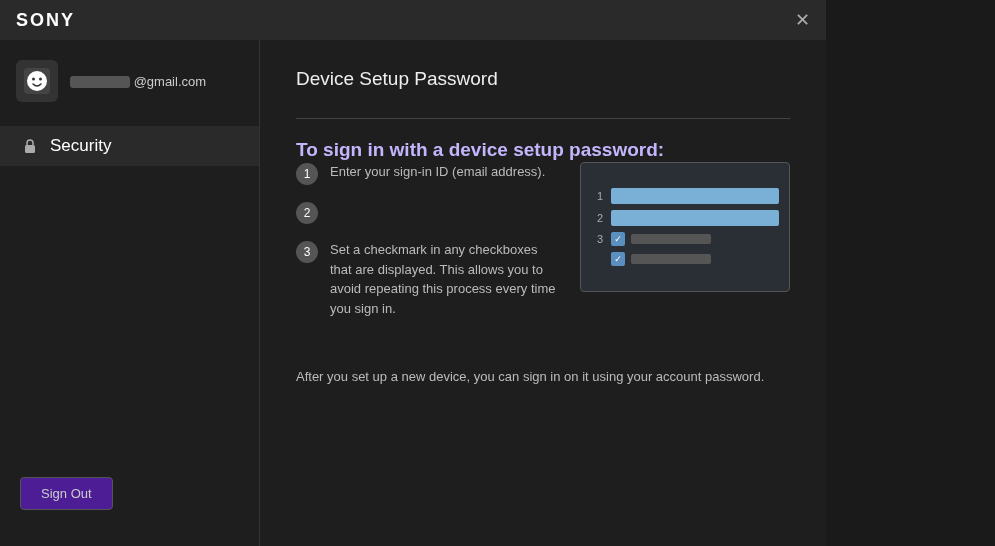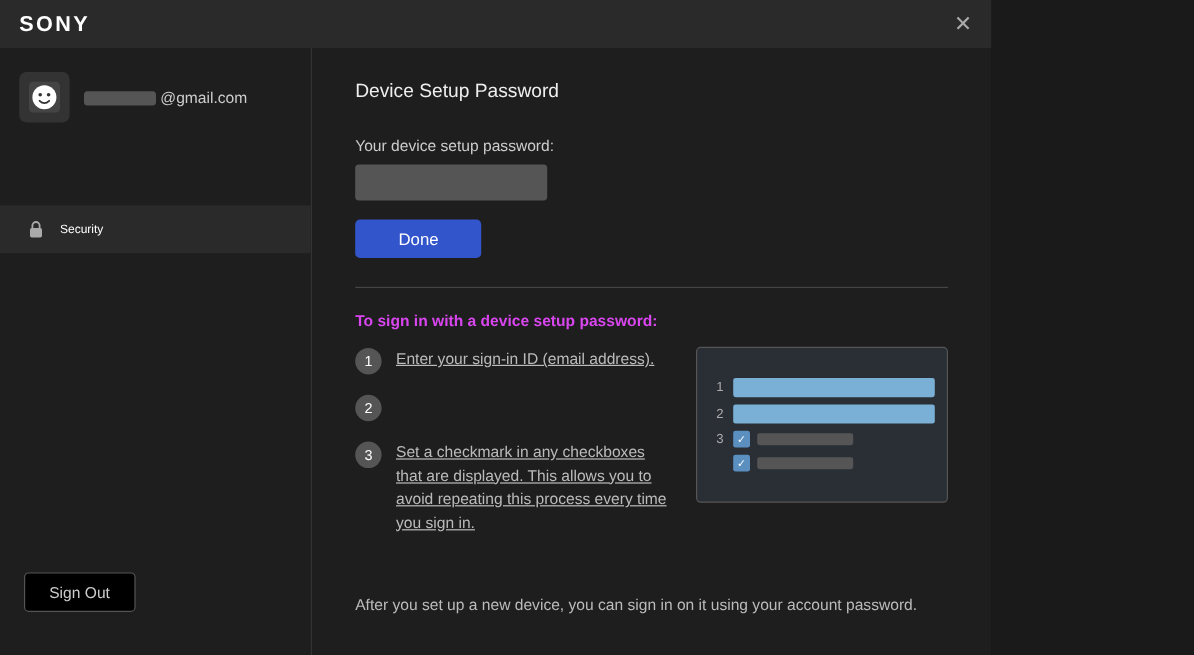--- a/index.html
+++ b/index.html
@@ -49,21 +49,20 @@
     }
     
     .sidebar {
       width: 260px;
       background: #1e1e1e;
       padding: 20px 0;
       display: flex;
       flex-direction: column;
       flex-shrink: 0;
       border-right: 1px solid #333;
-      gap: 45px;
     }
     .user-info {
       display: flex;
       align-items: center;
       padding: 0 16px 24px 16px;
       gap: 12px;
     }
     .avatar {
       width: 42px;
       height: 42px;
@@ -79,59 +78,59 @@
     .email-blur {
       display: inline-block;
       width: 60px;
       height: 12px;
       background: #555;
       border-radius: 3px;
       vertical-align: middle;
     }
     .nav-item {
       display: flex;
-      align-items: center;
+      align-items: flex-start;
       gap: 10px;
       padding: 10px 20px;
       cursor: pointer;
       color: #ccc;
-      font-size: 10px;
+      font-size: 17px;
     }
     .nav-item.active { background: #2a2a2a; color: #fff; }
     .nav-icon {
       width: 20px;
       height: 20px;
       display: flex;
       align-items: center;
       justify-content: center;
       flex-shrink: 0;
     }
     .sign-out-area {
       margin-top: auto;
       padding: 16px 20px;
     }
     .sign-out-btn {
-      background: #000000;
+      background: #4c1d95;
       color: #ccc;
       border: 1px solid #555;
       border-radius: 4px;
       padding: 8px 20px;
       cursor: pointer;
       font-size: 13px;
     }
 
     
     .main-panel {
       flex: 1;
       padding: 28px 36px;
       overflow-y: auto;
       background: #1e1e1e;
     }
     .page-title {
-      font-size: 16px;
+      font-size: 19px;
       color: #eee;
       font-weight: normal;
       margin-bottom: 28px;
     }
     .password-section {
       margin-bottom: 24px;
     }
     .field-label {
       color: #ccc;
       font-size: 13px;
@@ -164,23 +163,23 @@
       display: block;
       margin-bottom: 20px;
     }
     .divider {
       border: none;
       border-top: 1px solid #444;
       margin-bottom: 20px;
     }
     .instructions-title {
       font-weight: bold;
-      color: #d946ef;
-      margin-bottom: 14px;
-      font-size: 13px;
+      color: #c4b5fd;
+      margin-bottom: 1px;
+      font-size: 19px;
     }
     .instructions-body {
       display: flex;
       gap: 20px;
       align-items: flex-start;
     }
     .steps {
       flex: 1;
     }
     .step {
@@ -199,21 +198,20 @@
       display: flex;
       align-items: center;
       justify-content: center;
       flex-shrink: 0;
       margin-top: 1px;
     }
     .step-text {
       color: #bbb;
       font-size: 13px;
       line-height: 1.5;
-      text-decoration: underline;
     }
     .diagram {
       width: 210px;
       height: 130px;
       background: #2a2e35;
       border: 1px solid #555;
       border-radius: 4px;
       flex-shrink: 0;
       padding: 10px;
       display: flex;
@@ -310,27 +308,20 @@
 
 
       <div class="sign-out-area">
         <button class="sign-out-btn">Sign Out</button>
       </div>
     </div>
 
     <div class="main-panel">
       <h2 class="page-title">Device Setup Password</h2>
 
-      <div class="password-section">
-        <span class="field-label">Your device setup password:</span>
-        <div class="password-row">
-          <div class="password-input">&nbsp;</div>
-        </div>
-        <button class="done-btn">Done</button>
-      </div>
 
       <hr class="divider">
 
       <div class="instructions-section">
         <div class="instructions-title">To sign in with a device setup password:</div>
 
         <div class="instructions-body">
           <div class="steps">
 
             <div class="step">

